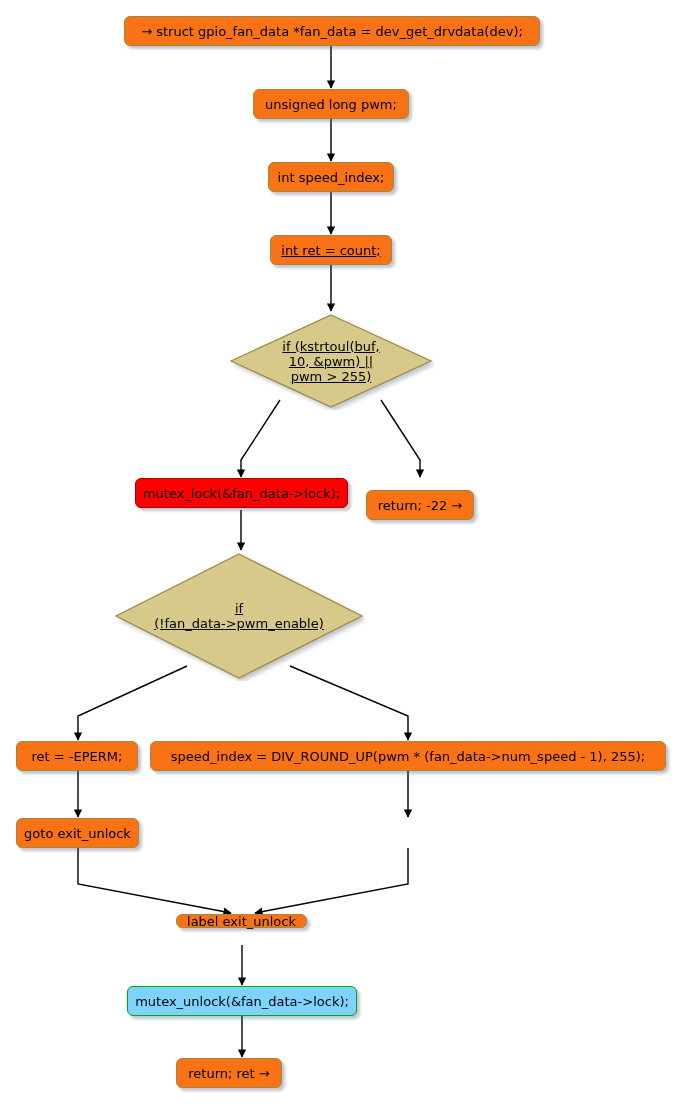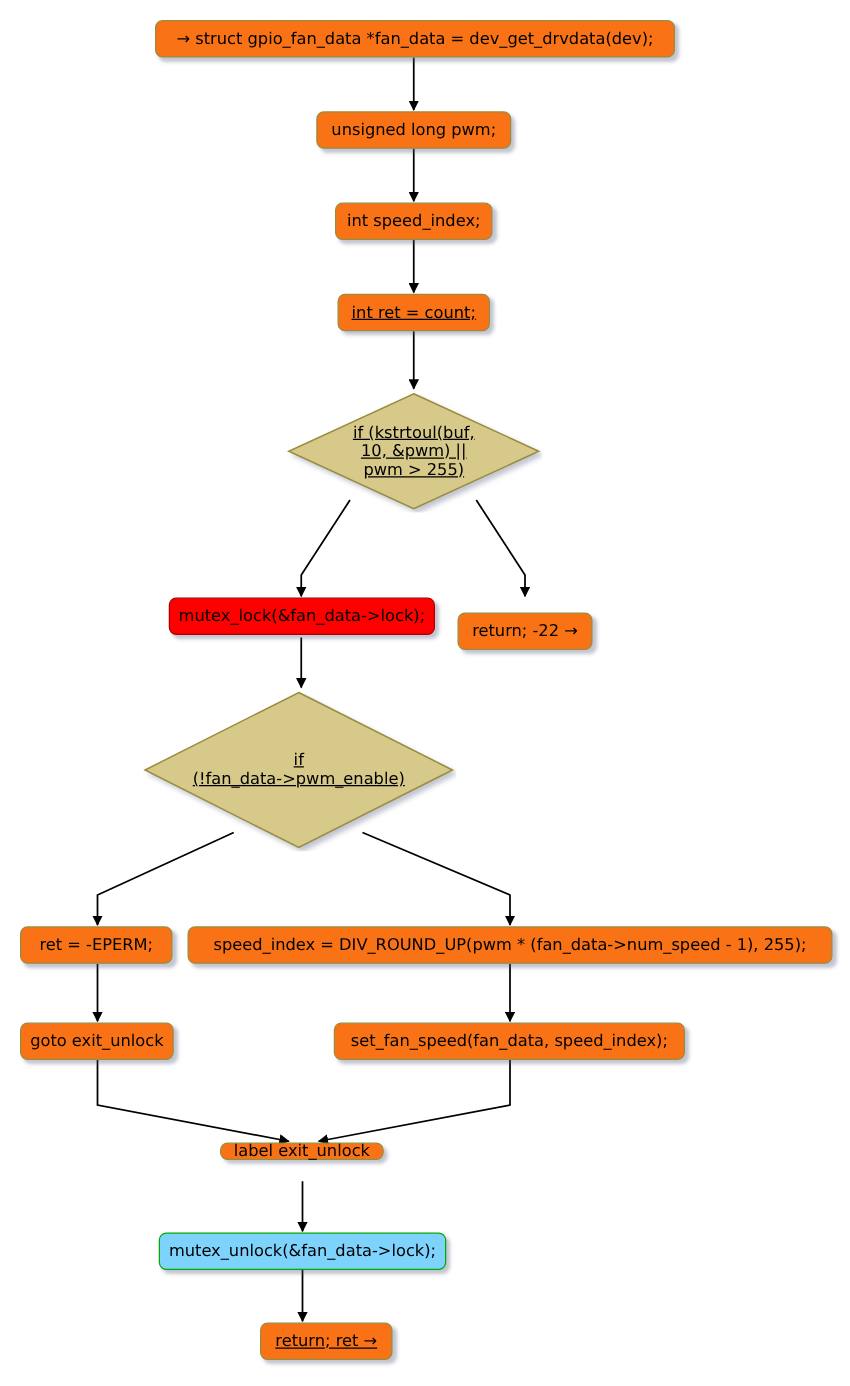--- a/index.html
+++ b/index.html
@@ -153,29 +153,26 @@
   </div>
 
   <div class="node box" style="left:150px; top:741px; width:516px; height:30px;">
     <span>speed_index = DIV_ROUND_UP(pwm * (fan_data-&gt;num_speed - 1), 255);</span>
   </div>
 
   <div class="node box" style="left:16px; top:818px; width:123px; height:30px;">
     <span>goto exit_unlock</span>
   </div>
 
-  <div class="node box" style="left:267px; top:818px; width:281px; height:30px;">
-    <span>set_fan_speed(fan_data, speed_index);</span>
-  </div>
 
   <div class="node box" style="left:176px; top:914px; width:131px; height:14px;">
     <span>label exit_unlock</span>
   </div>
 
   <div class="node box green" style="left:127px; top:986px; width:230px; height:30px;">
     <span>mutex_unlock(&amp;fan_data-&gt;lock);</span>
   </div>
 
-  <div class="node box" style="left:208px; top:1058px; width:106px; height:30px;text-decoration:underline;">
+  <div class="node box" style="left:176px; top:1058px; width:106px; height:30px;">
     <span>return; ret →</span>
   </div>
 
 </div>
 
 </body></html>

